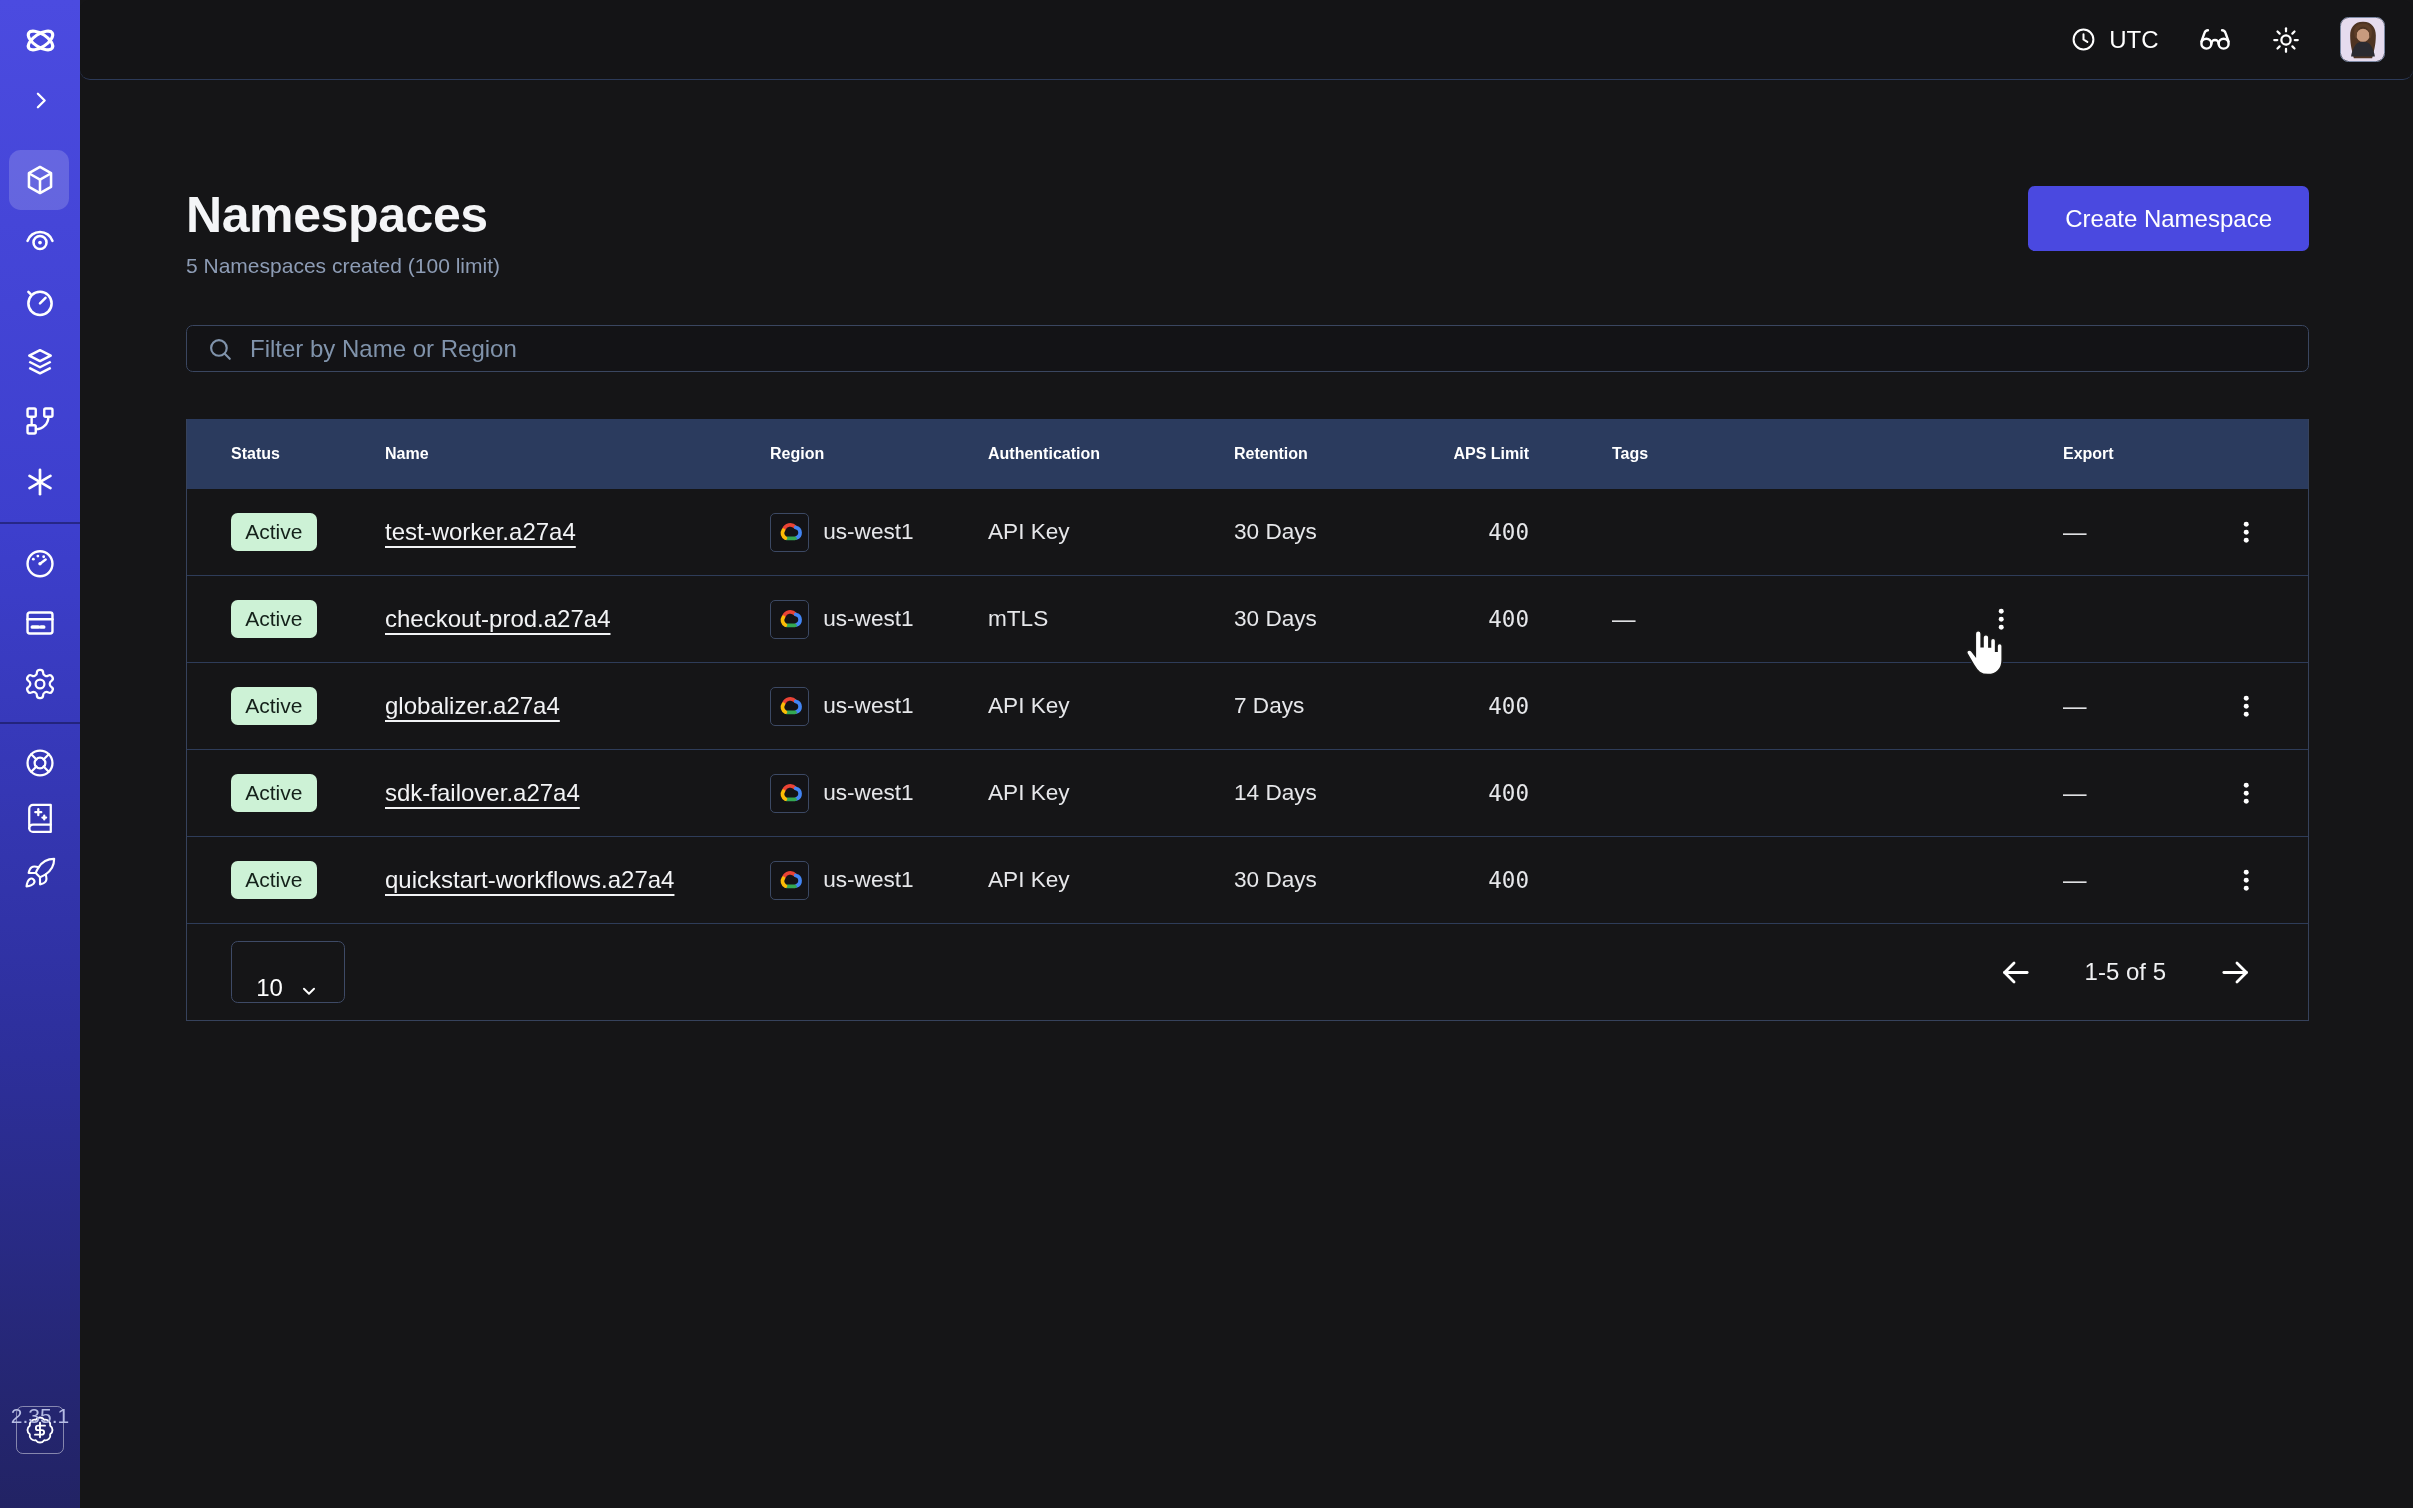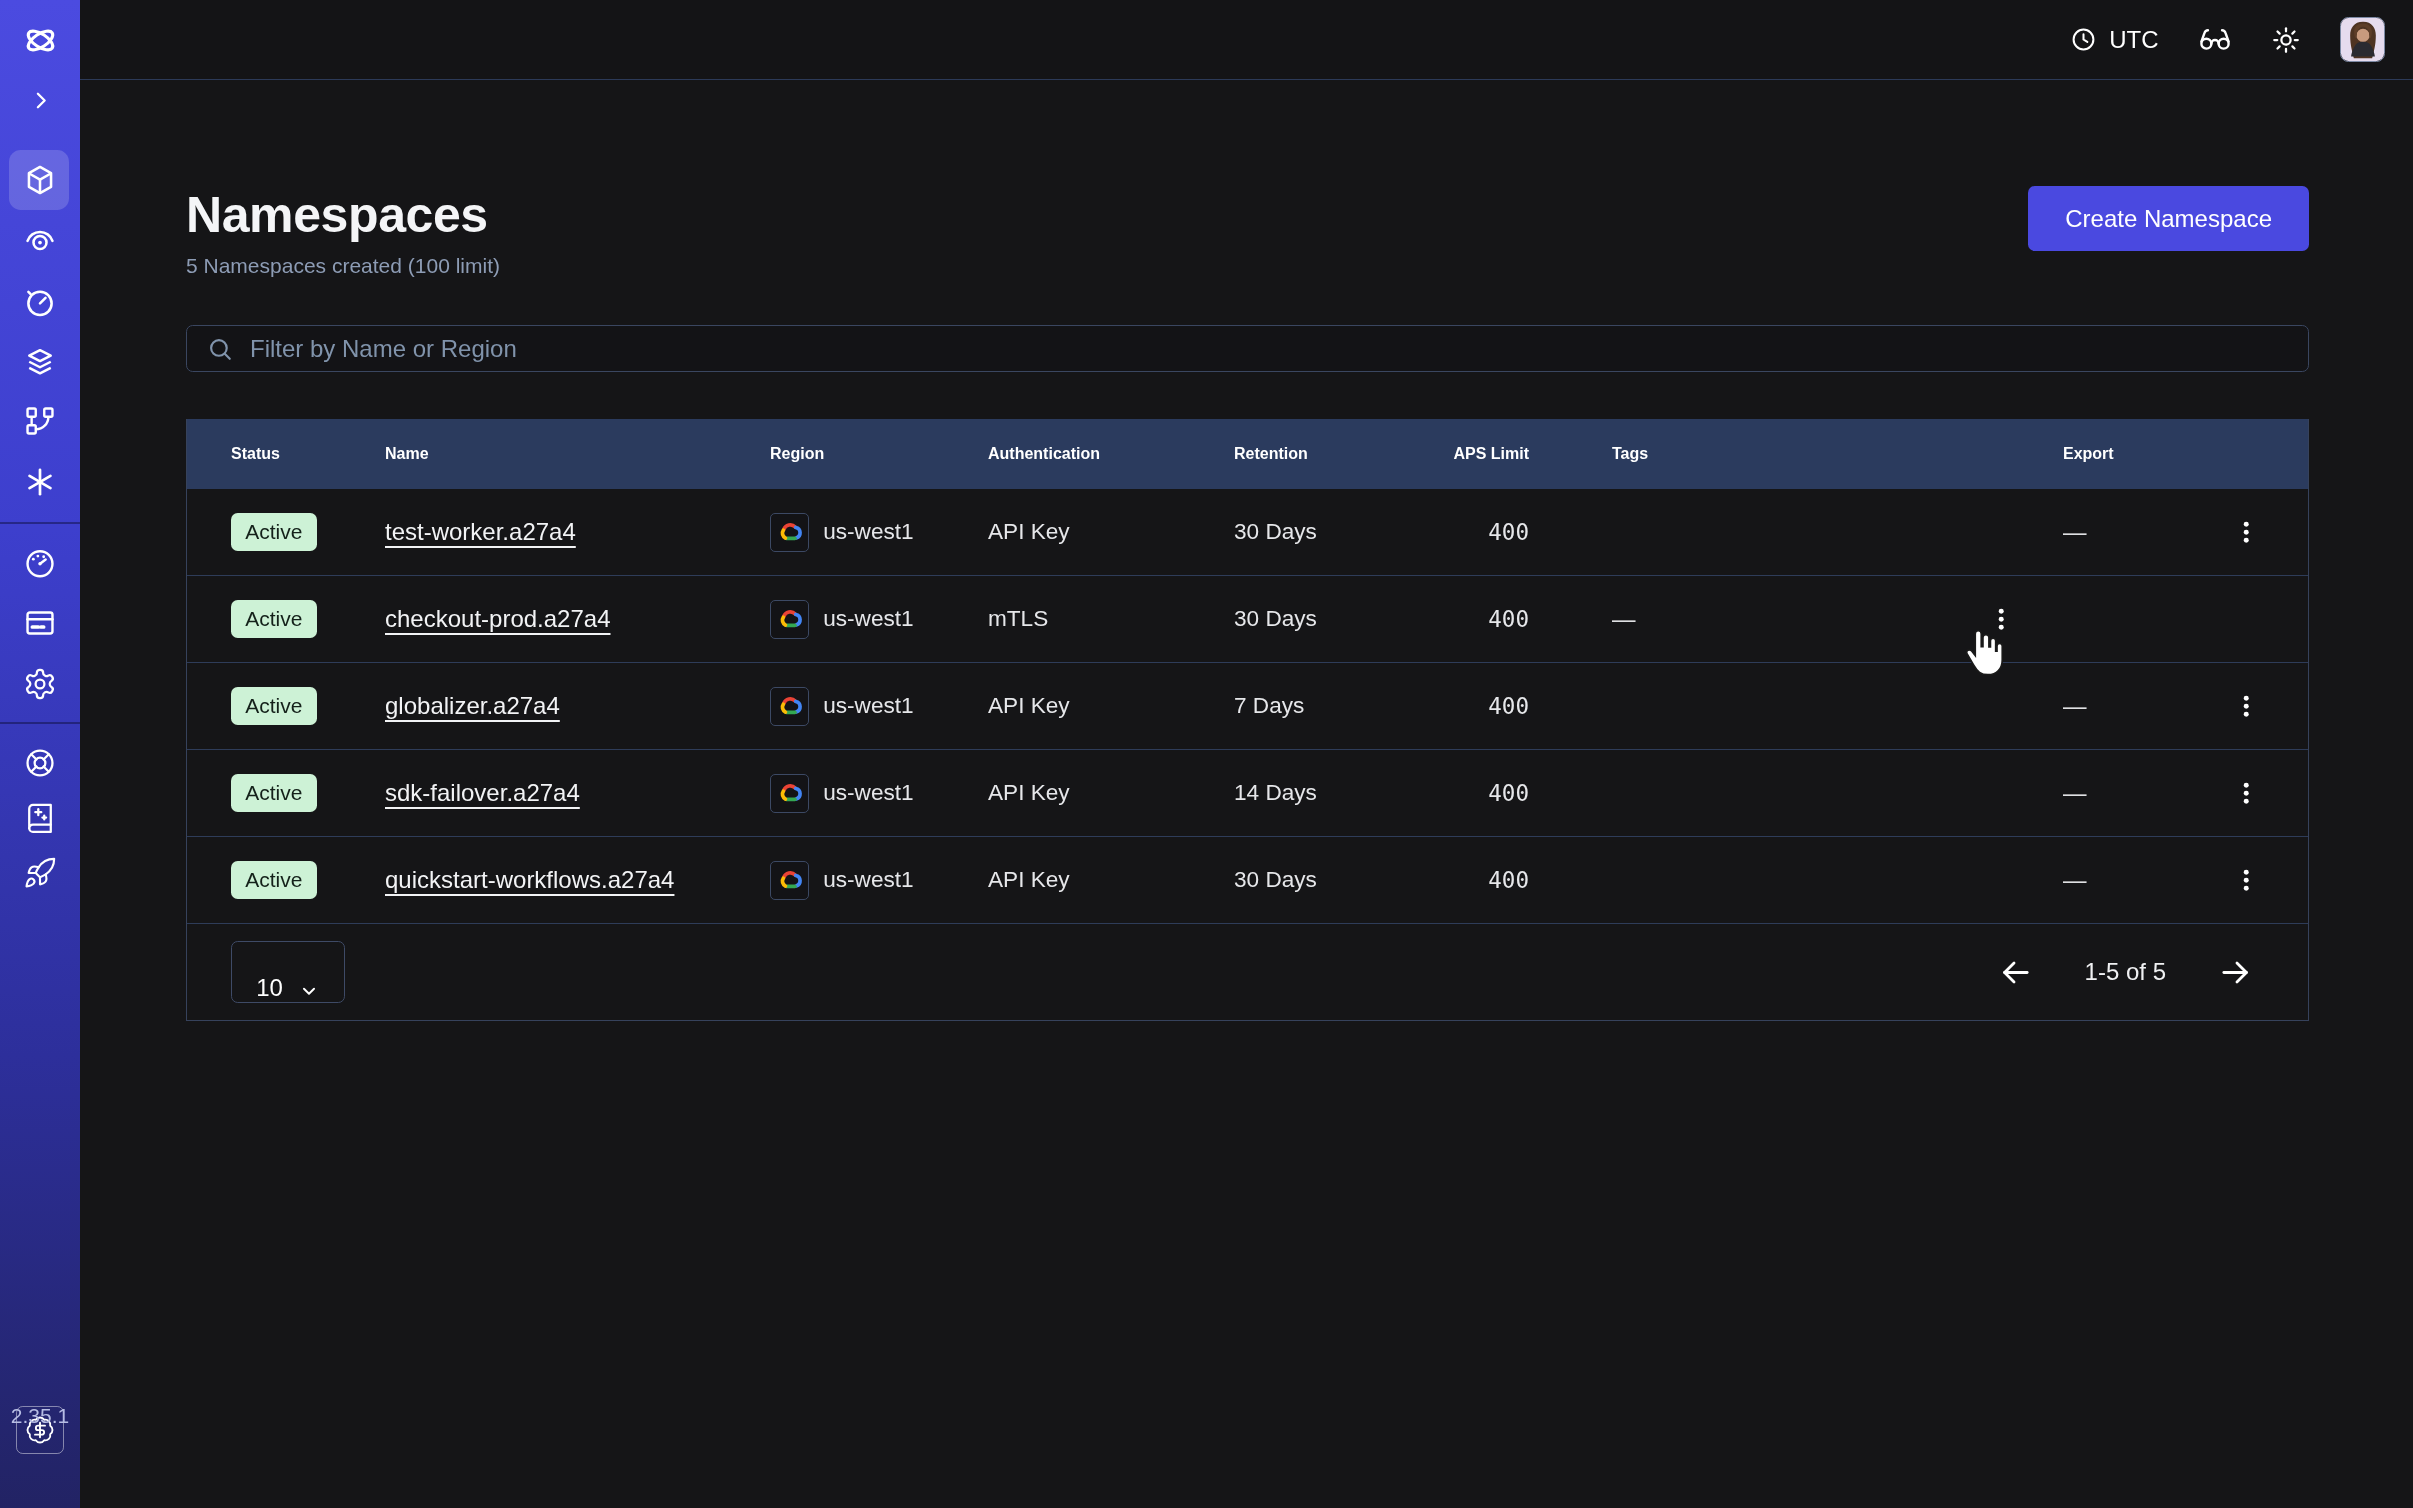--- a/index.html
+++ b/index.html
@@ -34,21 +34,21 @@
   .version {
     position:absolute; left:0; top:1404px; width:80px; text-align:center;
     font-size:21px; color:#b7bde4;
   }
 
   
   .topbar {
     position:absolute; left:80px; top:0; right:0; height:80px;
     background:#141416; border-bottom:1.7px solid #2c3a58;
     display:flex; align-items:center; justify-content:flex-end;
-    padding-right:28.5px; gap:39px;
+    padding-right:28.5px; gap:39px;border-radius:10px;
   }
   .tz { display:flex; align-items:center; gap:11.7px; font-size:24px; color:#fff; cursor:pointer; }
   .iconbtn { cursor:pointer; display:flex; align-items:center; }
   .avatar {
     width:45px; height:45px; border-radius:8.4px; overflow:hidden;
     border:1.7px solid #7d8aa5; cursor:pointer;
   }
 
   
   .main { position:absolute; left:80px; top:82px; right:0; bottom:0; }

